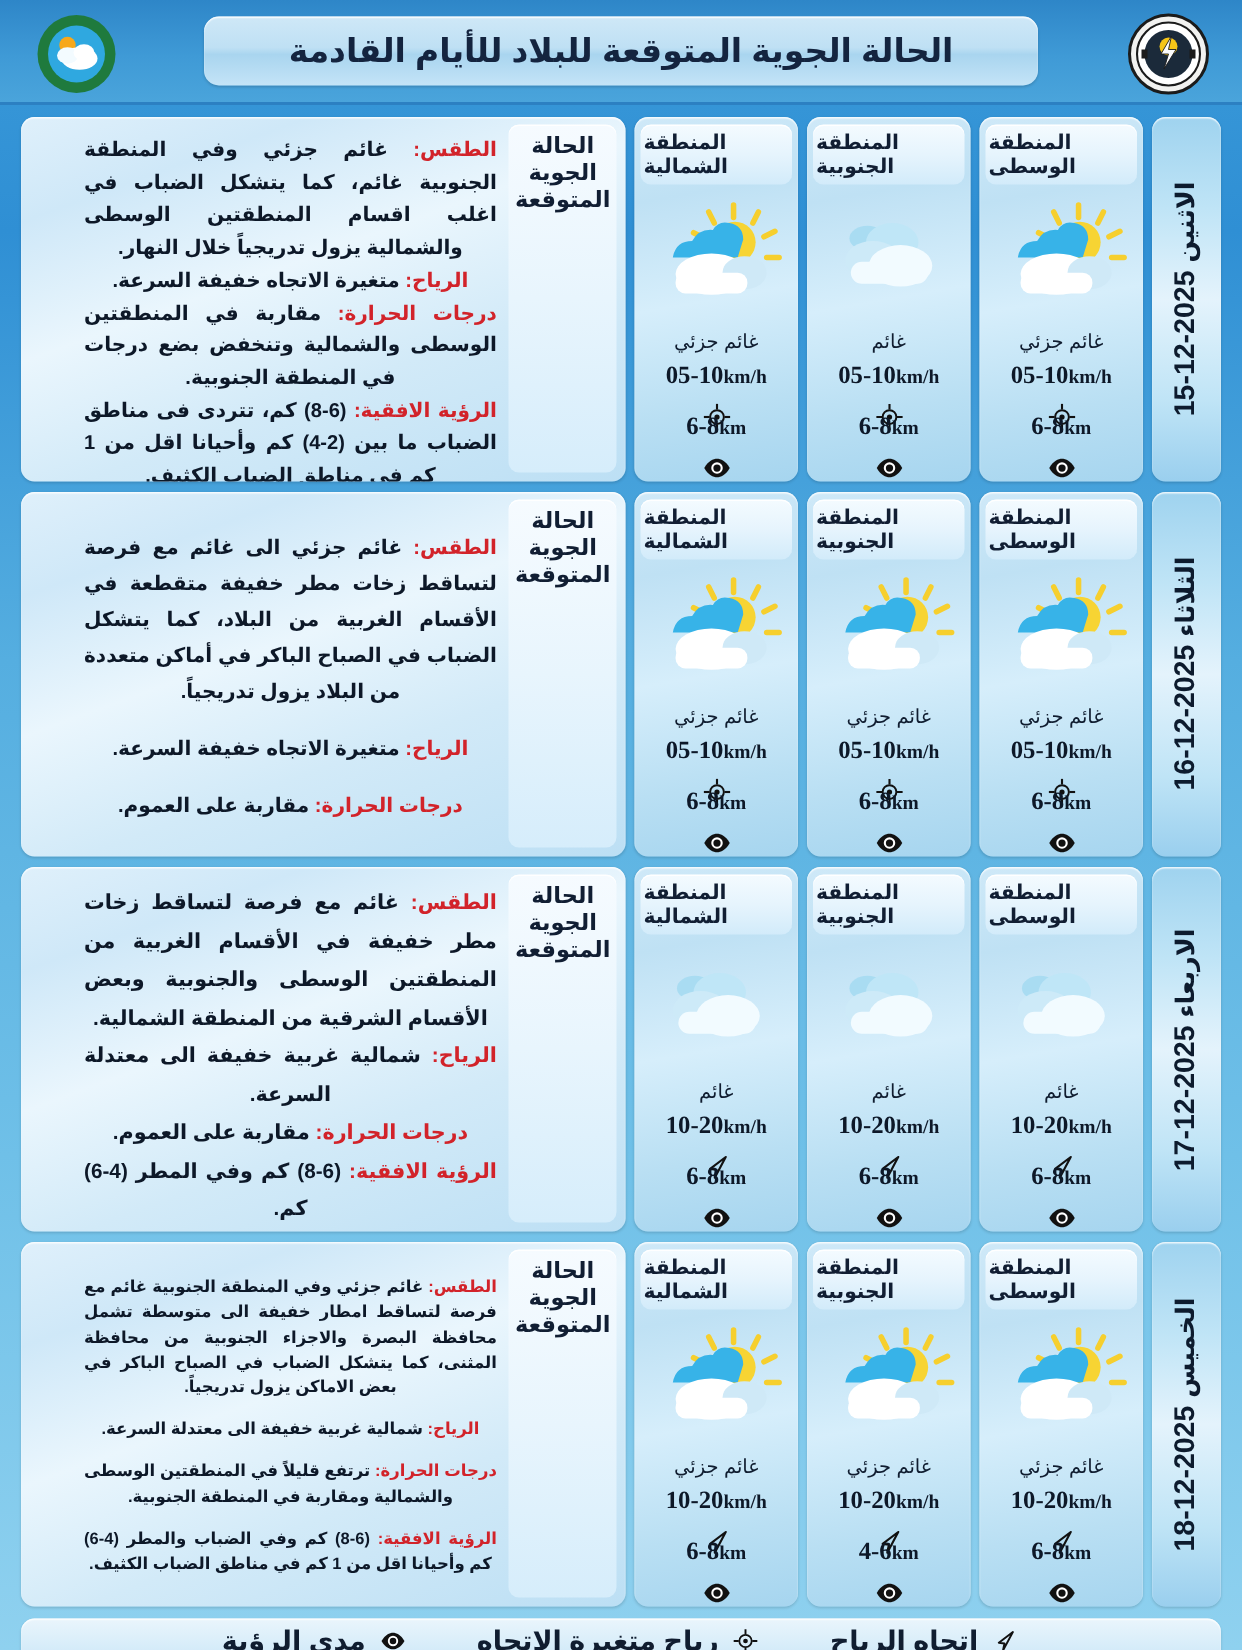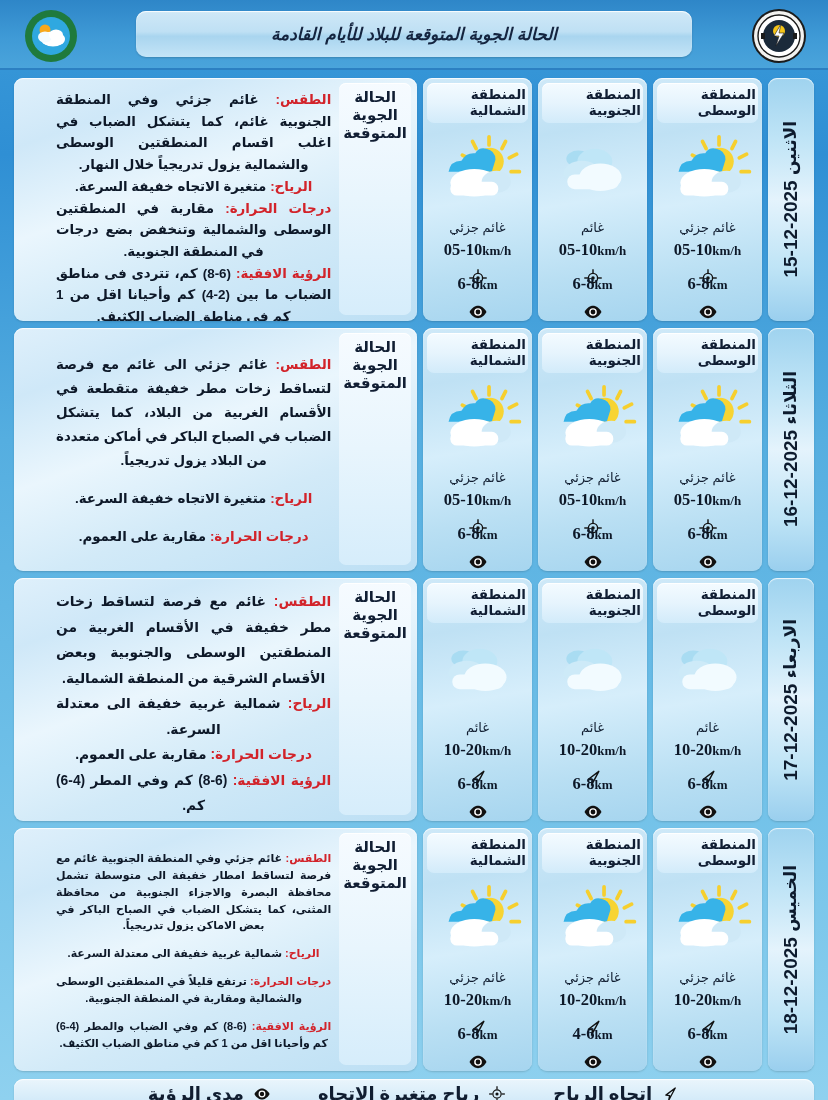--- a/index.html
+++ b/index.html
@@ -32,23 +32,22 @@
     border-bottom: 2px solid #2c80c2;
   }
   #header-title-bar {
     width: 556px; height: 46px;
     border-radius: 10px;
     background: linear-gradient(180deg,#cfe8f7 0%, #bfe0f4 45%, #a9d5ef 55%, #c4e4f7 100%);
     box-shadow: inset 0 1px 1px rgba(255,255,255,.9), 0 1px 2px rgba(0,0,0,.18);
     display: flex; align-items: center; justify-content: center;
   }
   #header-title-bar .t {
-    font-size: 17px; font-weight: bold; color: #14243f;
+    font-size: 22px; font-weight: bold; color: #14243f;
     letter-spacing: .2px;
-    font-style: italic;
   }
 
   .logo { position: absolute; top: 8px; width: 58px; height: 56px; }
   .logo.left  { right: 20px; }
   .logo.right { left: 22px; }
 
   
   #rows {
     padding: 8px 14px 0 14px;
     display: flex; flex-direction: column; gap: 7px;
@@ -86,21 +85,21 @@
     background: linear-gradient(170deg,#cfe9f8 0%, #bfe1f4 22%, #d6eefb 50%, #b9dff3 78%, #a6d5ef 100%);
     box-shadow: inset 0 1px 1px rgba(255,255,255,.85), 0 1px 2px rgba(0,0,0,.15);
     padding: 5px 4px 6px 4px;
     display: flex; flex-direction: column; align-items: center;
   }
   .region-head {
     width: 100%;
     border-radius: 7px;
     background: linear-gradient(180deg,#f4fbff 0%, #e6f4fd 50%, #d2ebfa 100%);
     box-shadow: inset 0 1px 0 rgba(255,255,255,.95);
-    text-align: right;
+    text-align: left;
     font-size: 13.5px; font-weight: bold; color: #111e33;
     padding: 4px 2px 5px 2px;
     line-height: 1.15;
   }
   .wx-icon-wrap {
     height: 86px; width: 100%;
     display: flex; align-items: center; justify-content: center;
     margin-top: 4px;
   }
   .cond-label {

